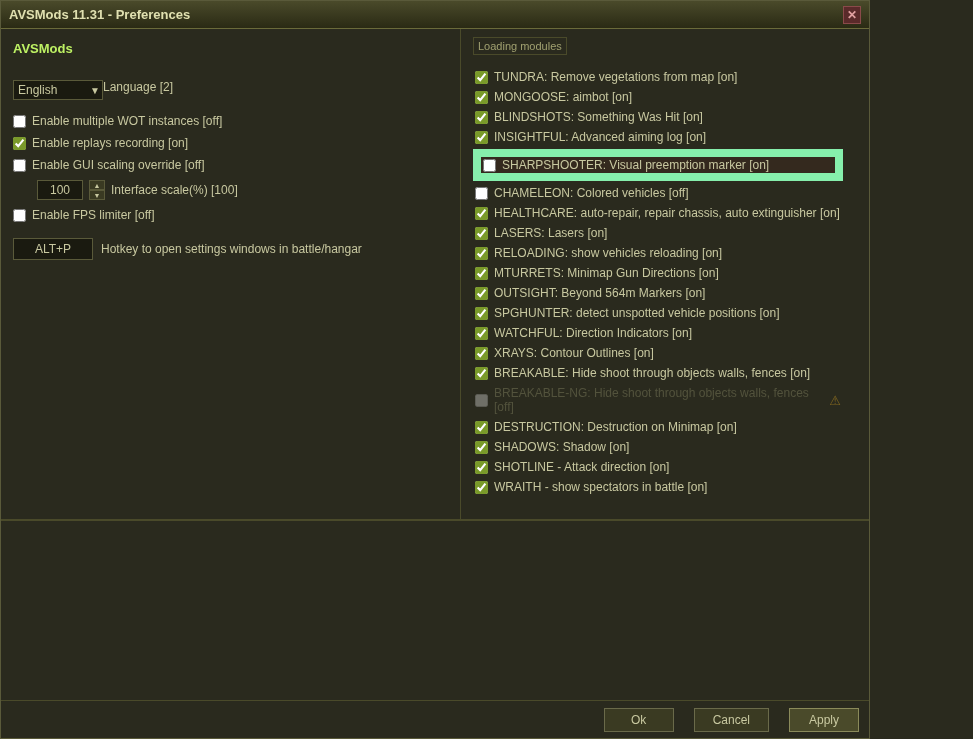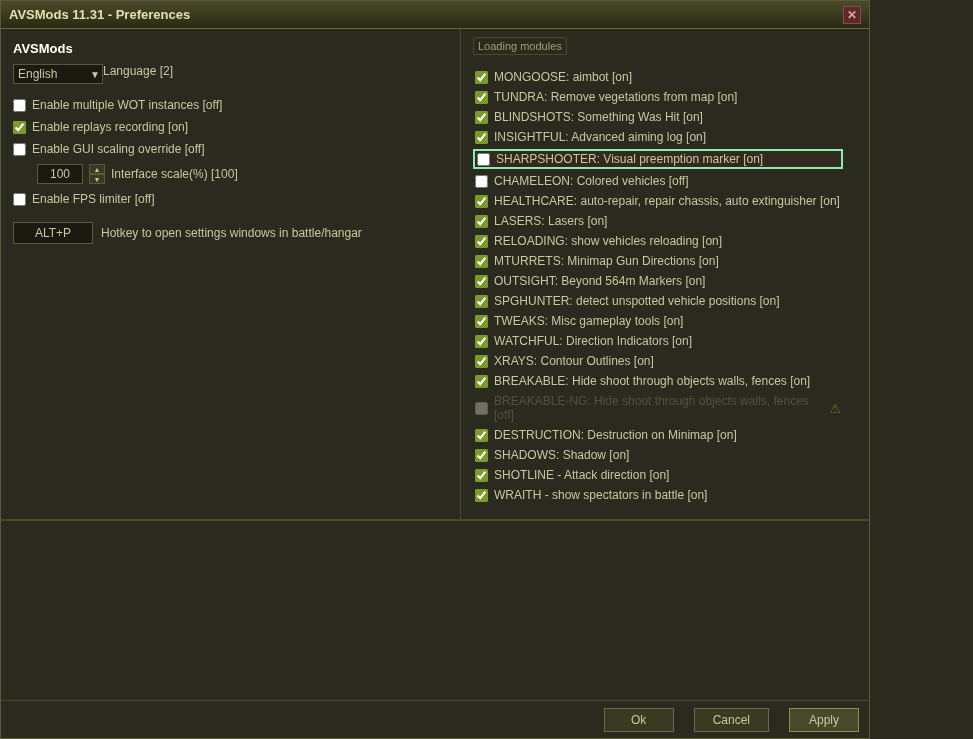--- a/index.html
+++ b/index.html
@@ -69,24 +69,24 @@
 
     .left-panel {
       width: 460px;
       padding: 12px;
       border-right: 1px solid #4a4a2a;
       flex-shrink: 0;
       position: relative;
     }
 
     .avsmods-title {
-      color: #ffffff;
+      color: #bef264;
       font-size: 13px;
       font-weight: bold;
-      margin-bottom: 8px;
+      margin-bottom: 24px;
     }
 
     .language-row {
       display: flex;
       margin-bottom: 14px;
     }
 
     .lang-select {
       background: #1a1a10;
       border: 1px solid #5a5a3a;
@@ -212,21 +212,21 @@
 
     .module-item {
       display: flex;
       align-items: center;
       gap: 6px;
       margin-bottom: 4px;
       padding: 1px 2px;
     }
 
     .module-item.highlighted {
-      border: 2px solid #86efac;
+      border: 8px solid #86efac;
       background: rgba(180, 40, 40, 0.08);
       padding: 1px 2px;
       align-items: center;
     }
 
     .module-item.disabled-item {
       opacity: 0.5;
     }
 
     .module-item input[type="checkbox"] {
@@ -405,25 +405,25 @@
       </div>
 
       <div class="right-panel">
         <div class="right-panel-inner">
           <div style="margin-bottom:8px;">
             <span class="section-label">Loading modules</span>
           </div>
 
           <div class="module-item">
             <input type="checkbox" checked="" style="">
+            <span class="module-text">TUNDRA: Remove vegetations from map [on]</span>
+          </div>
+          <div class="module-item">
+            <input type="checkbox" checked="" style="">
             <span class="module-text">MONGOOSE: aimbot [on]</span>
-          </div>
-          <div class="module-item">
-            <input type="checkbox" checked="" style="">
-            <span class="module-text">TUNDRA: Remove vegetations from map [on]</span>
           </div>
           <div class="module-item">
             <input type="checkbox" checked="" style="">
             <span class="module-text">BLINDSHOTS: Something Was Hit [on]</span>
           </div>
           <div class="module-item">
             <input type="checkbox" checked="" style="">
             <span class="module-text">INSIGHTFUL: Advanced aiming log [on]</span>
           </div>
           <div class="module-item highlighted">
@@ -450,24 +450,20 @@
             <input type="checkbox" checked="" style="">
             <span class="module-text">MTURRETS: Minimap Gun Directions [on]</span>
           </div>
           <div class="module-item">
             <input type="checkbox" checked="" style="">
             <span class="module-text">OUTSIGHT: Beyond 564m Markers [on]</span>
           </div>
           <div class="module-item">
             <input type="checkbox" checked="" style="">
             <span class="module-text">SPGHUNTER: detect unspotted vehicle positions [on]</span>
-          </div>
-          <div class="module-item">
-            <input type="checkbox" checked="" style="">
-            <span class="module-text">TWEAKS: Misc gameplay tools [on]</span>
           </div>
           <div class="module-item">
             <input type="checkbox" checked="" style="">
             <span class="module-text">WATCHFUL: Direction Indicators [on]</span>
           </div>
           <div class="module-item">
             <input type="checkbox" checked="" style="">
             <span class="module-text">XRAYS: Contour Outlines [on]</span>
           </div>
           <div class="module-item">

